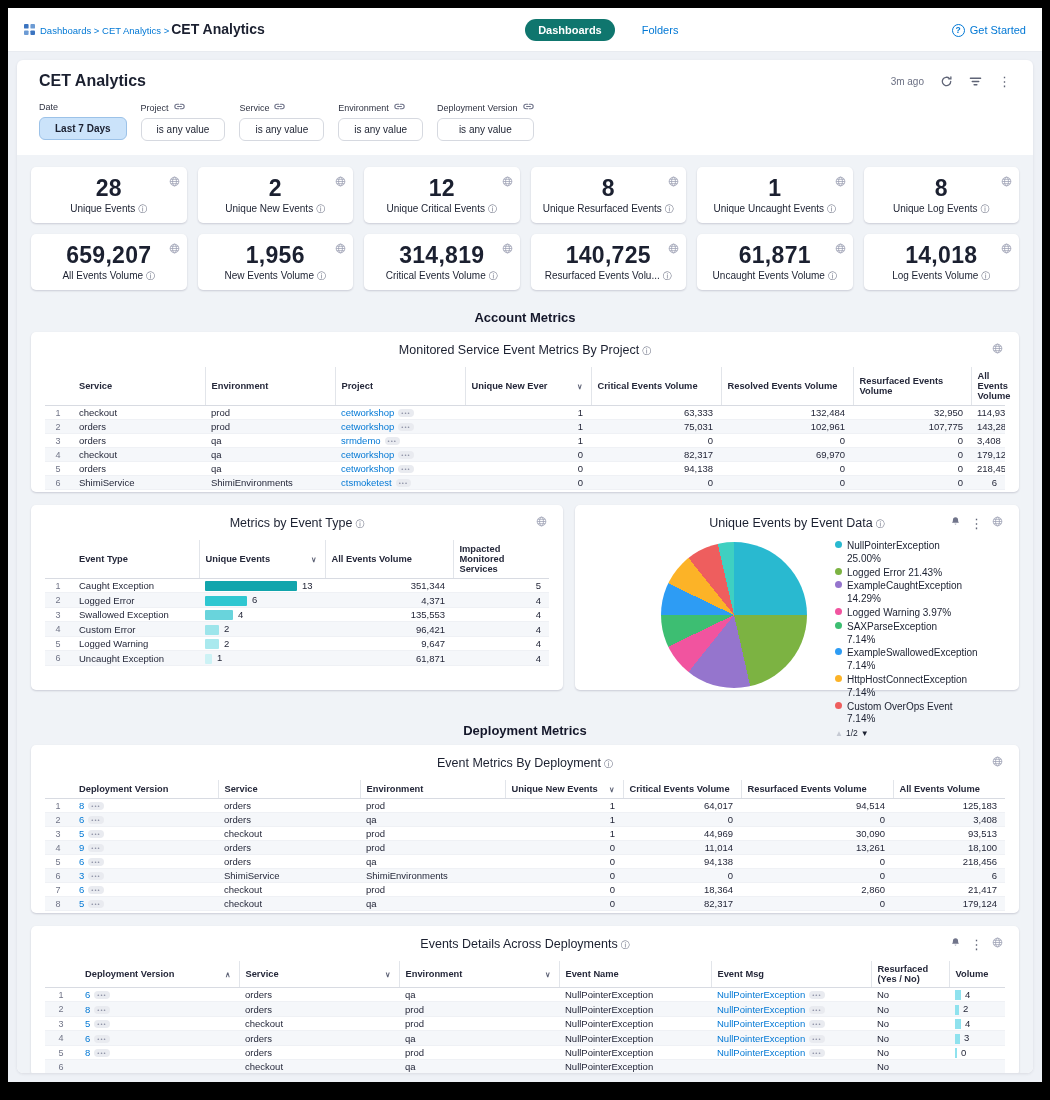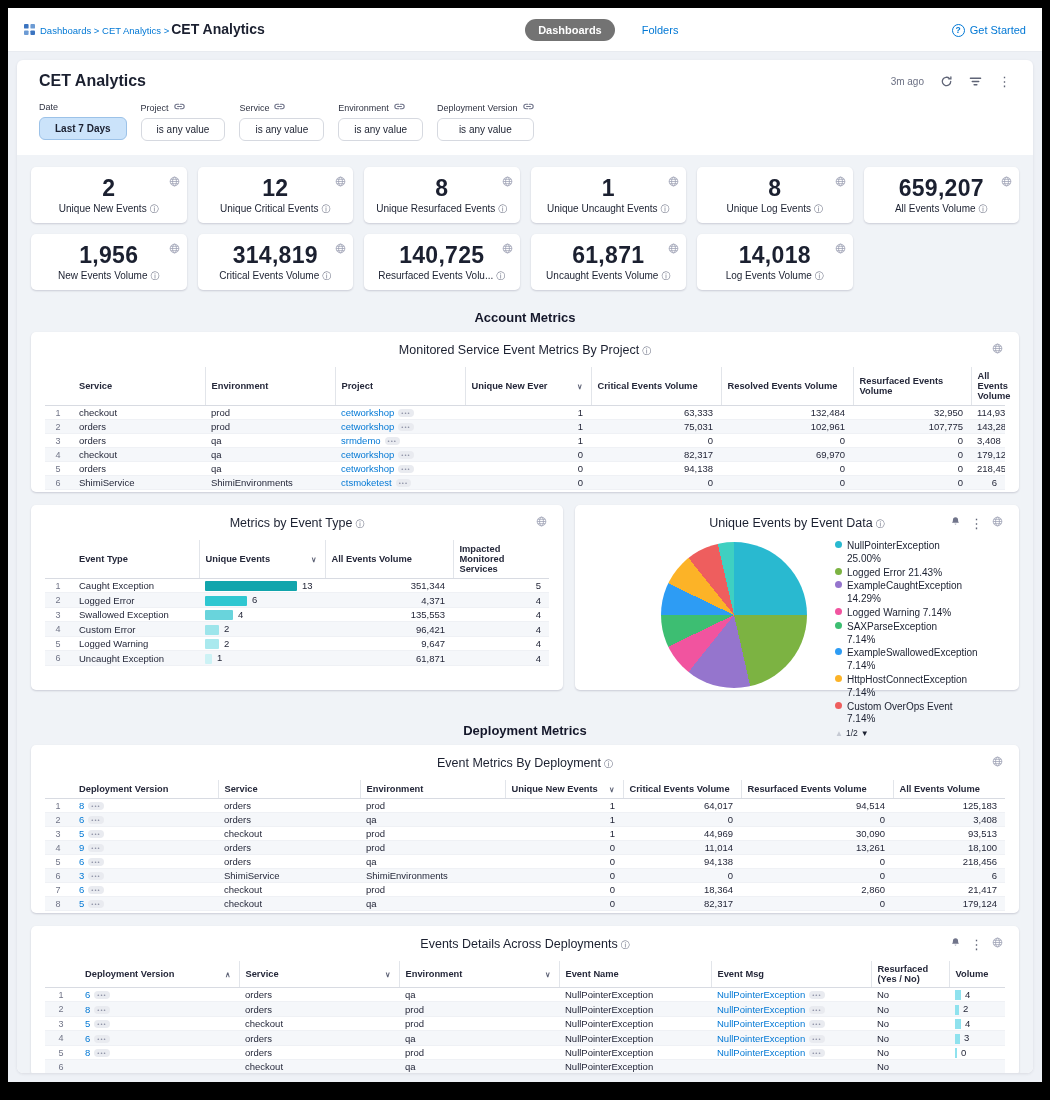--- a/index.html
+++ b/index.html
@@ -8,21 +8,21 @@
   .frame { position:absolute; left:8px; top:8px; width:1034px; height:1074px; background:#fff; display:flex; flex-direction:column; }
 
   
   .topbar { height:44px; padding:5px 16px 4px; display:flex; justify-content:space-between; align-items:center; background:#fff; border-bottom:1px solid #e8ebf0; flex:none; }
   .tb-left { display:flex; flex-direction:row; gap:2px; }
   .crumbrow { display:flex; align-items:center; gap:5px; }
   .crumb { color:#0278d5; font-size:9.5px; }
   .pgtitle { font-size:14px; font-weight:bold; color:#1b2030; }
   .tb-center { display:flex; align-items:center; gap:14px; }
   .tab { font-size:11px; color:#0278d5; padding:5px 13px; border-radius:14px; cursor:pointer; }
-  .tab.active { background:#737373; color:#fff; font-weight:bold; }
+  .tab.active { background:#0f766e; color:#fff; font-weight:bold; }
   .tb-right { display:flex; align-items:center; gap:5px; }
   .qicon { width:13px; height:13px; border:1.3px solid #0278d5; border-radius:50%; color:#0278d5; font-size:8.5px; font-weight:bold; display:inline-flex; align-items:center; justify-content:center; }
   .getstarted { color:#0278d5; font-size:11px; }
 
   
   .dashboard-bg { flex:1; background:#eef1f6; padding:8px 9px 9px; overflow:hidden; }
   .dash-panel { background:#fff; border-radius:6px; height:100%; display:flex; flex-direction:column; overflow:hidden; box-shadow:0 1px 3px rgba(40,41,61,.10); }
   .dash-head { display:flex; justify-content:space-between; align-items:center; padding:12px 22px 4px; }
   .dash-head h2 { font-size:16px; font-weight:bold; color:#1b2030; }
   .dash-controls { display:flex; align-items:center; gap:16px; }
@@ -201,20 +201,29 @@
                   <path d="M8.5 11H5.5a4 4 0 0 1 0-8h3M11.5 3h3a4 4 0 0 1 0 8h-3M6.5 7h7"></path>
                 </svg></span>
             </div>
             <div class="chip">is any value</div>
           </div>
         </div>
 
       <div class="canvas">
 
         <div class="cards">
+            <div class="card">
+              <span class="card-globe"><svg width="11" height="11" viewBox="0 0 16 16" fill="none" stroke="#9a9eb2" stroke-width="1.1">
+                  <circle cx="8" cy="8" r="6.3"></circle>
+                  <ellipse cx="8" cy="8" rx="2.9" ry="6.3"></ellipse>
+                  <path d="M1.7 8h12.6M2.5 4.8h11M2.5 11.2h11"></path>
+                </svg></span>
+              <div class="val">28</div>
+              <div class="lbl">Unique Events<span class="info">ⓘ</span></div>
+            </div>
             <div class="card">
               <span class="card-globe"><svg width="11" height="11" viewBox="0 0 16 16" fill="none" stroke="#9a9eb2" stroke-width="1.1">
                   <circle cx="8" cy="8" r="6.3"></circle>
                   <ellipse cx="8" cy="8" rx="2.9" ry="6.3"></ellipse>
                   <path d="M1.7 8h12.6M2.5 4.8h11M2.5 11.2h11"></path>
                 </svg></span>
               <div class="val">2</div>
               <div class="lbl">Unique New Events<span class="info">ⓘ</span></div>
             </div>
             <div class="card">
@@ -503,21 +512,21 @@
                     <li>
                       <span class="dot" style="background:#7cb342"></span>
                       <span>Logged Error 21.43%</span>
                     </li>
                     <li>
                       <span class="dot" style="background:#9575cd"></span>
                       <span>ExampleCaughtException 14.29%</span>
                     </li>
                     <li>
                       <span class="dot" style="background:#f1549f"></span>
-                      <span>Logged Warning 7.14%</span>
+                      <span>Logged Warning 3.97%</span>
                     </li>
                     <li>
                       <span class="dot" style="background:#3dbe72"></span>
                       <span>SAXParseException 7.14%</span>
                     </li>
                     <li>
                       <span class="dot" style="background:#2d9cf4"></span>
                       <span>ExampleSwallowedException 7.14%</span>
                     </li>
                     <li>

